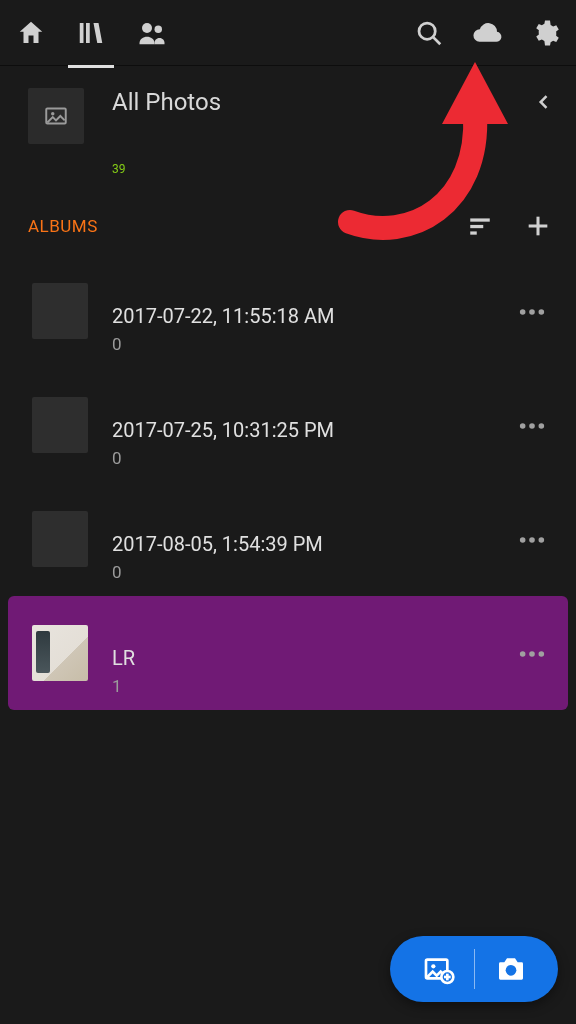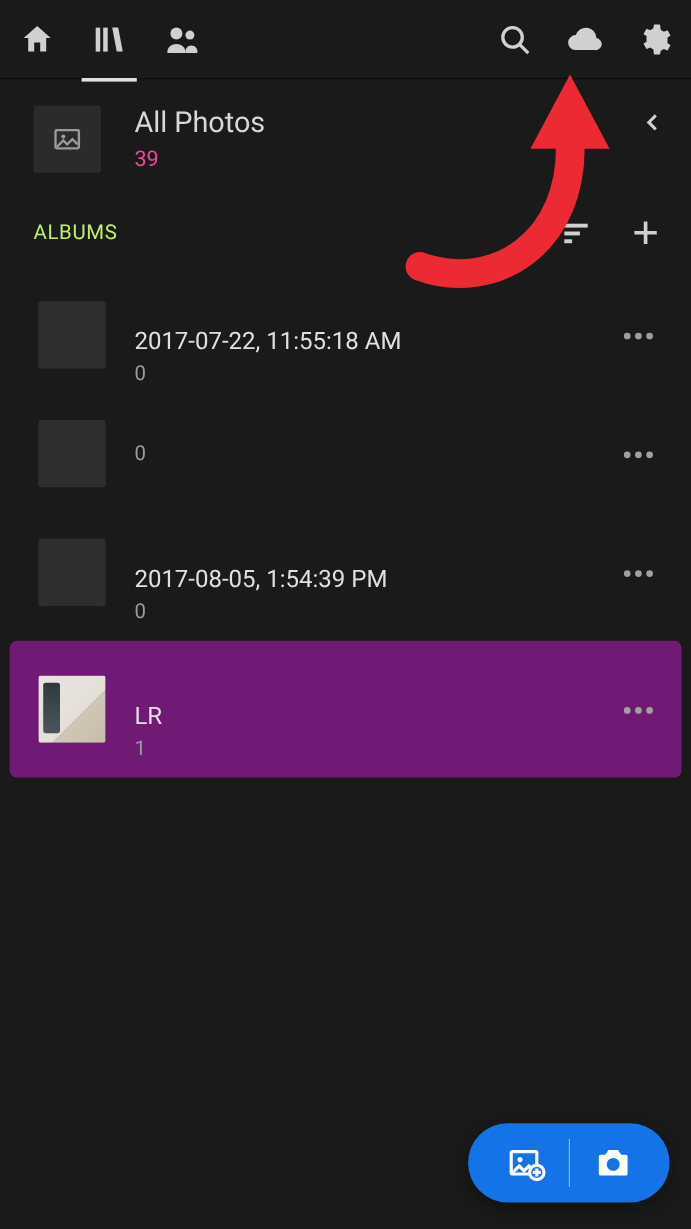--- a/index.html
+++ b/index.html
@@ -36,28 +36,28 @@
   }
   .ap-thumb {
     width: 56px; height: 56px;
     background: #2b2b2b;
     display: flex; align-items: center; justify-content: center;
     color: #9b9b9b;
     border-radius: 2px;
   }
   .ap-text { margin-left: 28px; display: flex; flex-direction: column; gap: 6px; }
   .ap-title { font-size: 24px; color: #d8d8d8; font-weight: 400; }
-  .ap-count { font-size: 18px; color: #ec4899; }
+  .ap-count { font-size: 12px; color: #84cc16; margin-top: 40px; }
   .right-chevron { margin-left: auto; color: #cfcfcf; cursor: pointer; padding-right: 6px; }
   .albums-header {
     display: flex;
     align-items: center;
     padding: 18px 24px 8px 28px;
   }
-  .albums-label { font-size: 17px; color: #bef264; letter-spacing: 0.5px; }
+  .albums-label { font-size: 17px; color: #f97316; letter-spacing: 0.5px; }
   .albums-actions { margin-left: auto; display: flex; align-items: center; gap: 30px; color: #cfcfcf; }
   .album-list { padding: 6px 8px 0 8px; }
   .album-row {
     display: flex;
     align-items: center;
     padding: 14px 16px 14px 24px;
     border-radius: 6px;
     cursor: pointer;
   }
   .album-row.selected { background: #701a75; }
@@ -200,20 +200,21 @@
       </div>
       <div class="album-more"><svg width="28" height="10" viewBox="0 0 24 6" fill="currentColor">
           <circle cx="4" cy="3" r="2.4"></circle>
           <circle cx="12" cy="3" r="2.4"></circle>
           <circle cx="20" cy="3" r="2.4"></circle>
         </svg></div>
     </div>
     <div class="album-row">
       <div class="album-thumb"></div>
       <div class="album-info">
+        <div class="album-title">2017-07-25, 10:31:25 PM</div>
         <div class="album-count">0</div>
       </div>
       <div class="album-more"><svg width="28" height="10" viewBox="0 0 24 6" fill="currentColor">
           <circle cx="4" cy="3" r="2.4"></circle>
           <circle cx="12" cy="3" r="2.4"></circle>
           <circle cx="20" cy="3" r="2.4"></circle>
         </svg></div>
     </div>
     <div class="album-row">
       <div class="album-thumb"></div>

